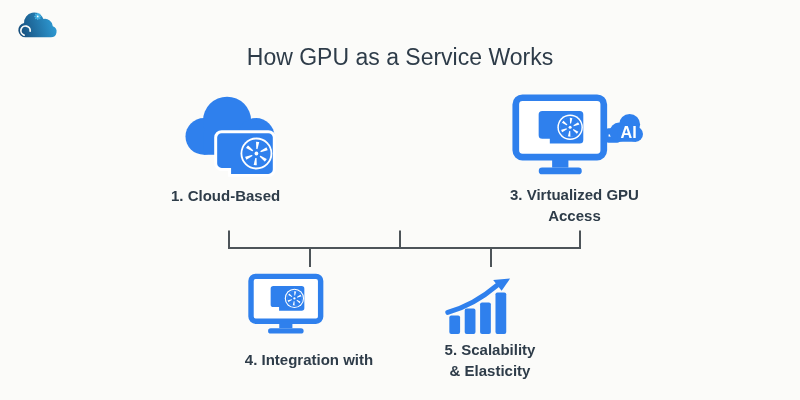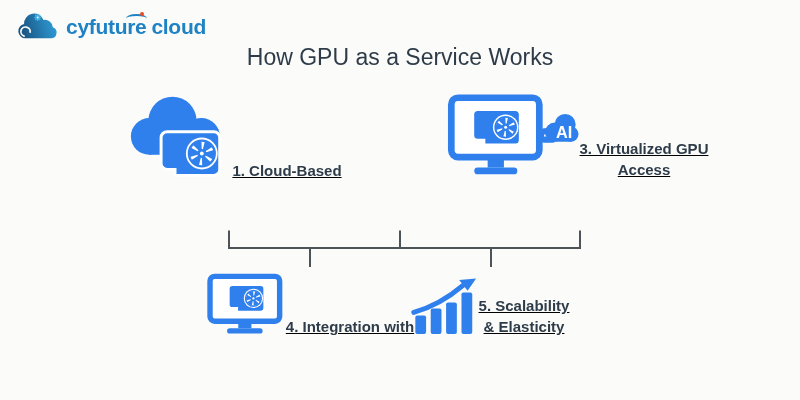--- a/index.html
+++ b/index.html
@@ -9,22 +9,22 @@
   }
   
   .logo{position:absolute;left:14px;top:10px;display:flex;align-items:center;gap:6px;}
   .logo-text{position:relative;font-size:21px;font-weight:700;color:#1e82c4;letter-spacing:-0.3px;line-height:34px;}
   .logo-text .suffix{margin-left:5px;}
   .logo-dot{position:absolute;left:74px;top:2px;width:4px;height:4px;border-radius:50%;background:#ea4a24;}
   .logo-arc{position:absolute;left:60px;top:4px;width:21px;height:7px;border-top:2px solid #1e82c4;border-radius:50% 50% 0 0;}
   
   .title{position:absolute;left:0;right:0;top:44px;text-align:center;font-size:23px;font-weight:400;color:#2e3c49;}
   
-  .step{position:absolute;display:flex;flex-direction:row;align-items:flex-end;transform:translateX(-50%);text-decoration:underline;}
-  .step-label{margin-top:16px;text-align:center;font-size:15px;font-weight:700;line-height:21px;color:#2e3c49;white-space:nowrap;}
+  .step{position:absolute;display:flex;flex-direction:column;align-items:flex-start;transform:translateX(-50%);}
+  .step-label{margin-top:4px;text-align:center;font-size:15px;font-weight:700;line-height:21px;color:#2e3c49;white-space:nowrap;}
   #step1{left:229px;top:86px;}
   #step2{left:400px;top:91px;}
   #step3{left:577px;top:92px;}
   #step4{left:309px;top:273px;}
   #step4 .step-label{margin-top:12px;}
   #step5{left:490px;top:277px;}
   #step5 .step-label{margin-top:2px;}
   
   #connector{position:absolute;left:0;top:0;pointer-events:none;}
   .hidden-defs{position:absolute;width:0;height:0;overflow:hidden;}
@@ -71,25 +71,20 @@
         <g fill="#45b1e2">
           <rect x="-1.1" y="-5" width="2.2" height="10" rx="1"></rect>
           <rect x="-1.1" y="-5" width="2.2" height="10" rx="1" transform="rotate(45)"></rect>
           <rect x="-1.1" y="-5" width="2.2" height="10" rx="1" transform="rotate(90)"></rect>
           <rect x="-1.1" y="-5" width="2.2" height="10" rx="1" transform="rotate(135)"></rect>
           <circle r="3"></circle>
         </g>
         <circle r="1.2" fill="#ffffff"></circle>
       </g>
     </svg>
-    <div class="logo-text">
-      <span>cyfuture</span><span class="suffix">cloud</span>
-      <span class="logo-arc"></span>
-      <span class="logo-dot"></span>
-    </div>
   </div>
 
   <div class="title">How GPU as a Service Works</div>
 
   <svg id="connector" width="800" height="400">
     <path d="M229,230.5 V247 M400,230.5 V247 M580,230.5 V247 M228,248 H581 M310,248 V267 M491,248 V267" stroke="#4d5459" stroke-width="2" fill="none"></path>
   </svg>
 
   <div class="step" id="step1">
     <svg width="116" height="95" viewBox="0 0 120 98">

